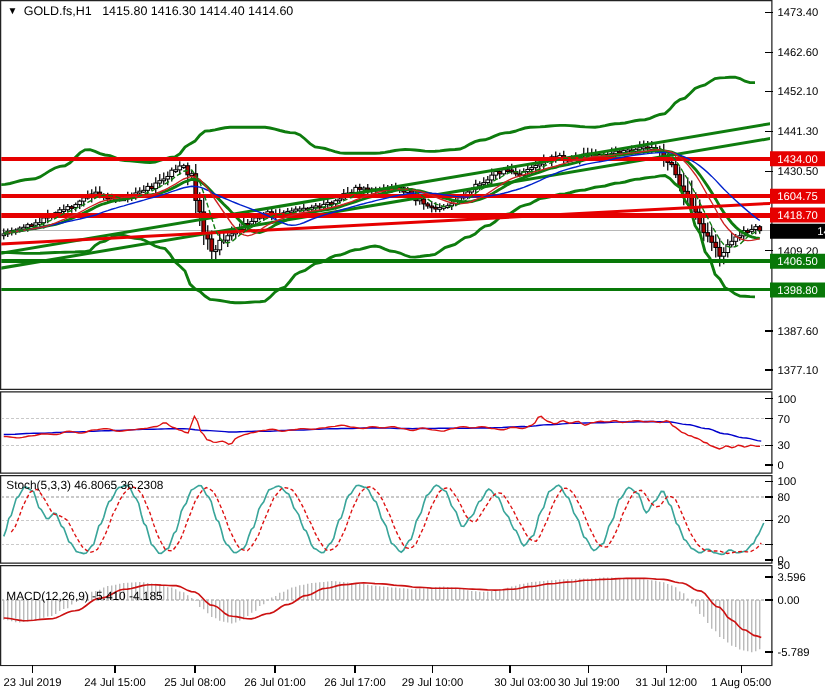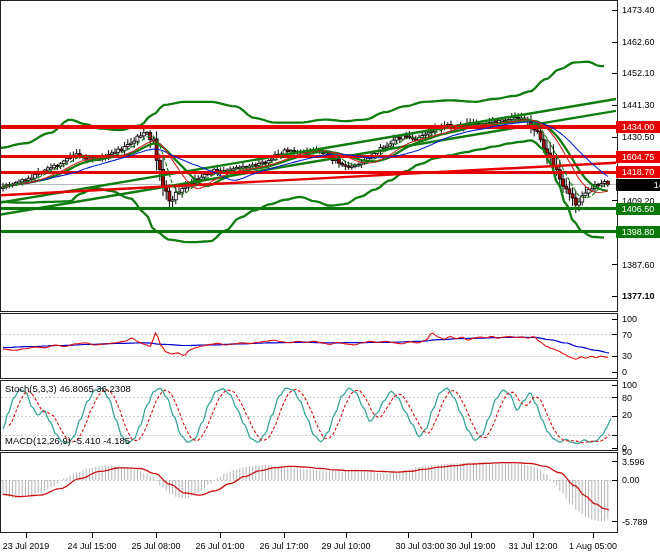--- a/index.html
+++ b/index.html
@@ -8,36 +8,37 @@
   .panel{position:absolute;left:0;width:616px;background:#fff;border:1px solid #222;}
   #panel-main {top:0;height:310px;}
   #panel-rsi  {top:313px;height:64px;}
   #panel-stoch{top:380px;height:69px;}
   #panel-macd {top:452px;height:79px;}
   #time-axis  {position:absolute;left:0;top:533px;width:660px;height:27px;background:#fff;}
   #chart-svg{position:absolute;left:0;top:0;z-index:5;pointer-events:none;}
   .chart-title{position:absolute;left:6px;top:4px;z-index:8;font-size:10px;white-space:pre;}
   .marker{display:inline-block;font-size:8px;margin-right:5px;position:relative;top:-1px;}
   .ind-label{position:absolute;left:5px;z-index:8;font-size:9.5px;white-space:pre;}
-  #rsi-label{top:316px;} #stoch-label{top:383px;} #macd-label{top:435px;}
+  #rsi-label{top:316px;} #stoch-label{top:383px;} #macd-label{top:472px;}
   .ylab{position:absolute;left:622px;z-index:7;font-size:9px;white-space:nowrap;}
   .badge{position:absolute;left:616px;width:44px;height:12px;z-index:9;color:#fff;
          font-size:9px;line-height:12px;text-align:center;}
   .tlab{position:absolute;top:541px;z-index:7;font-size:9px;transform:translateX(-50%);white-space:nowrap;}
 </style>
 </head>
 <body>
 
 <div class="screen">
   <div class="panel" id="panel-main"></div>
   <div class="panel" id="panel-rsi"></div>
   <div class="panel" id="panel-stoch"></div>
   <div class="panel" id="panel-macd"></div>
   <div id="time-axis"></div>
 
+  <div class="chart-title"><span class="marker">▼</span><span>GOLD.fs,H1   1415.80 1416.30 1414.40 1414.60</span></div>
 
   <div class="ind-label" id="stoch-label">Stoch(5,3,3) 46.8065 36.2308</div>
   <div class="ind-label" id="macd-label">MACD(12,26,9) -5.410 -4.185</div>
 
   <svg id="chart-svg" width="660" height="560">
       <defs>
         <clipPath id="cm">
           <rect x="1" y="1" width="615" height="308"></rect>
         </clipPath>
         <clipPath id="cr">
@@ -686,21 +687,21 @@
       <line x1="593" y1="532" x2="593" y2="538" stroke="#000" stroke-width="1" shape-rendering="crispEdges"></line>
     </svg>
   <div id="overlay-labels">
       <div class="ylab" style="top: 5px;">1473.40</div>
       <div class="ylab" style="top: 37.0748px;">1462.60</div>
       <div class="ylab" style="top: 68.2586px;">1452.10</div>
       <div class="ylab" style="top: 100.333px;">1441.30</div>
       <div class="ylab" style="top: 132.408px;">1430.50</div>
       <div class="ylab" style="top: 195.667px;">1409.20</div>
       <div class="ylab" style="top: 259.816px;">1387.60</div>
-      <div class="ylab" style="top: 291px; font-weight: bold;">1377.10</div>
+      <div class="ylab" style="top: 291px;">1377.10</div>
       <div class="badge" style="top: 121.013px; background: rgb(230, 0, 0);">1434.00</div>
       <div class="badge" style="top: 150.712px; background: rgb(230, 0, 0);">1604.75</div>
       <div class="badge" style="top: 166.453px; background: rgb(230, 0, 0);">1418.70</div>
       <div class="badge" style="top: 178.629px; background: rgb(0, 0, 0); padding-left: 32px;">1414.60</div>
       <div class="badge" style="top: 202.685px; background: rgb(8, 120, 8);">1406.50</div>
       <div class="badge" style="top: 225.553px; background: rgb(8, 120, 8);">1398.80</div>
       <div class="ylab" style="top: 314px;">100</div>
       <div class="ylab" style="top: 329.9px;">70</div>
       <div class="ylab" style="top: 351.1px;">30</div>
       <div class="ylab" style="top: 367px;">0</div>

